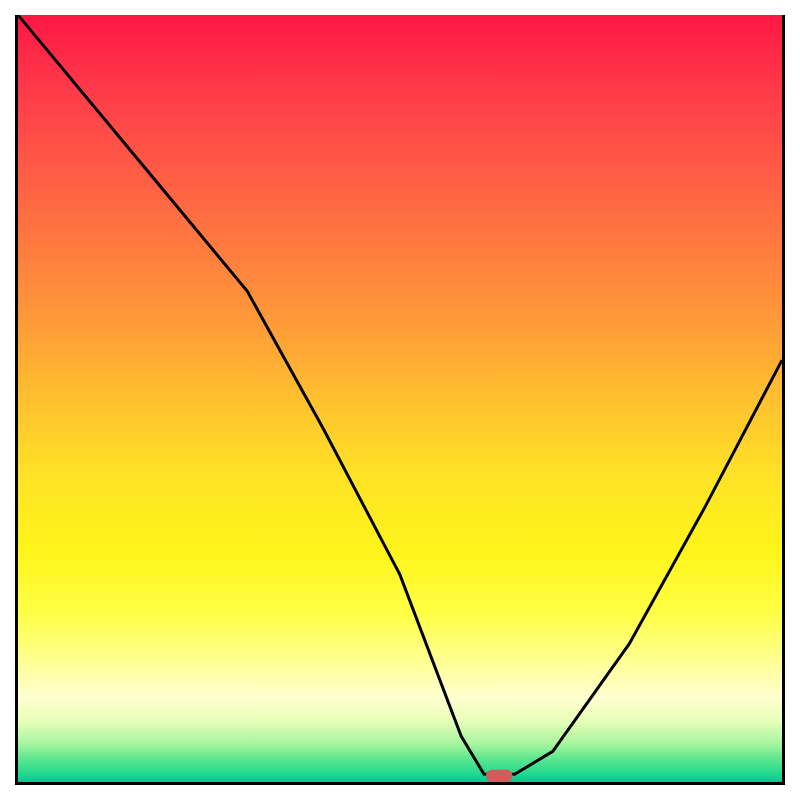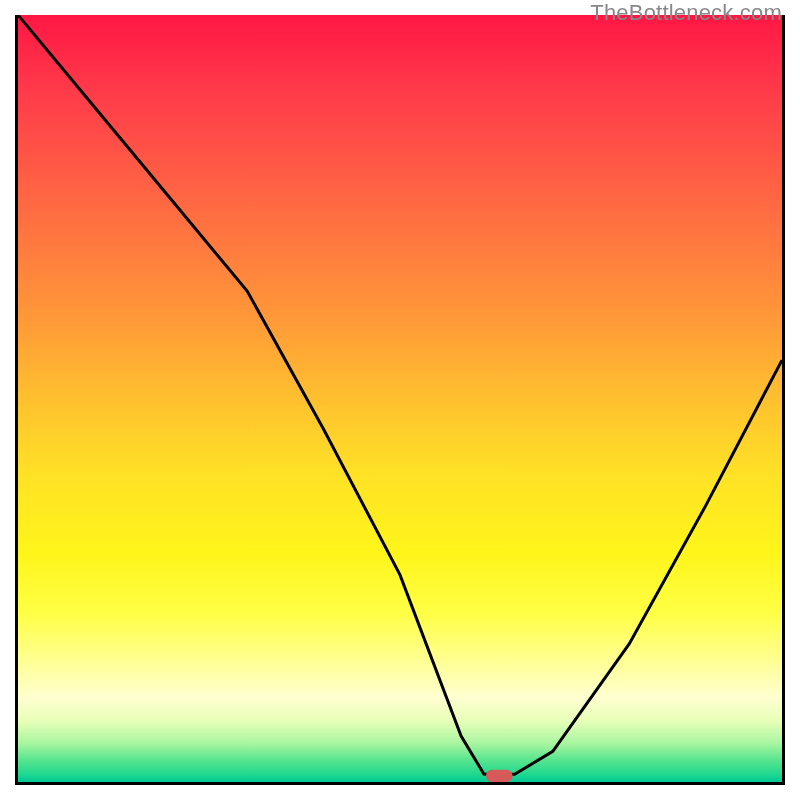--- a/index.html
+++ b/index.html
@@ -74,15 +74,14 @@
 <div class="chart-container">
 
   <div class="plot-area">
     <div class="gradient-bg"></div>
     <svg class="svg-overlay" viewBox="0 0 770 770" preserveAspectRatio="none">
       <path class="curve-line" d="M0.0 0.0 L77.0 92.4 L154.0 184.8 L231.0 277.2 L308.0 415.8 L385.0 562.1 L446.6 723.8 L469.7 762.3 L500.5 762.3 L539.0 739.2 L616.0 631.4 L693.0 492.8 L770.0 346.5"></path>
       <rect class="marker" rx="6" ry="6" x="471.6" y="757.7" width="26.9" height="12.3"></rect>
     </svg>
   </div>
 
-  <div class="watermark">TheBottleneck.com</div>
 
 </div>
 
 </body></html>

